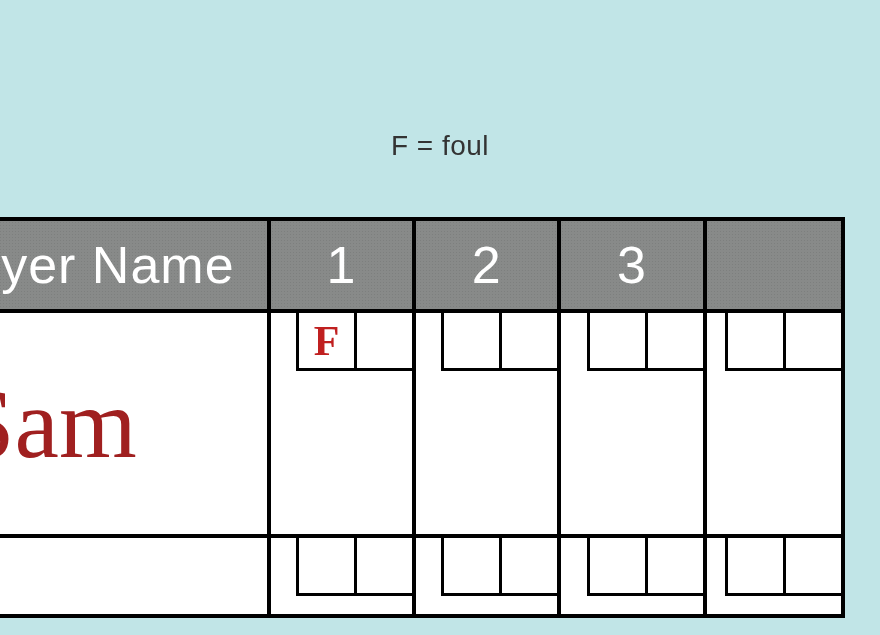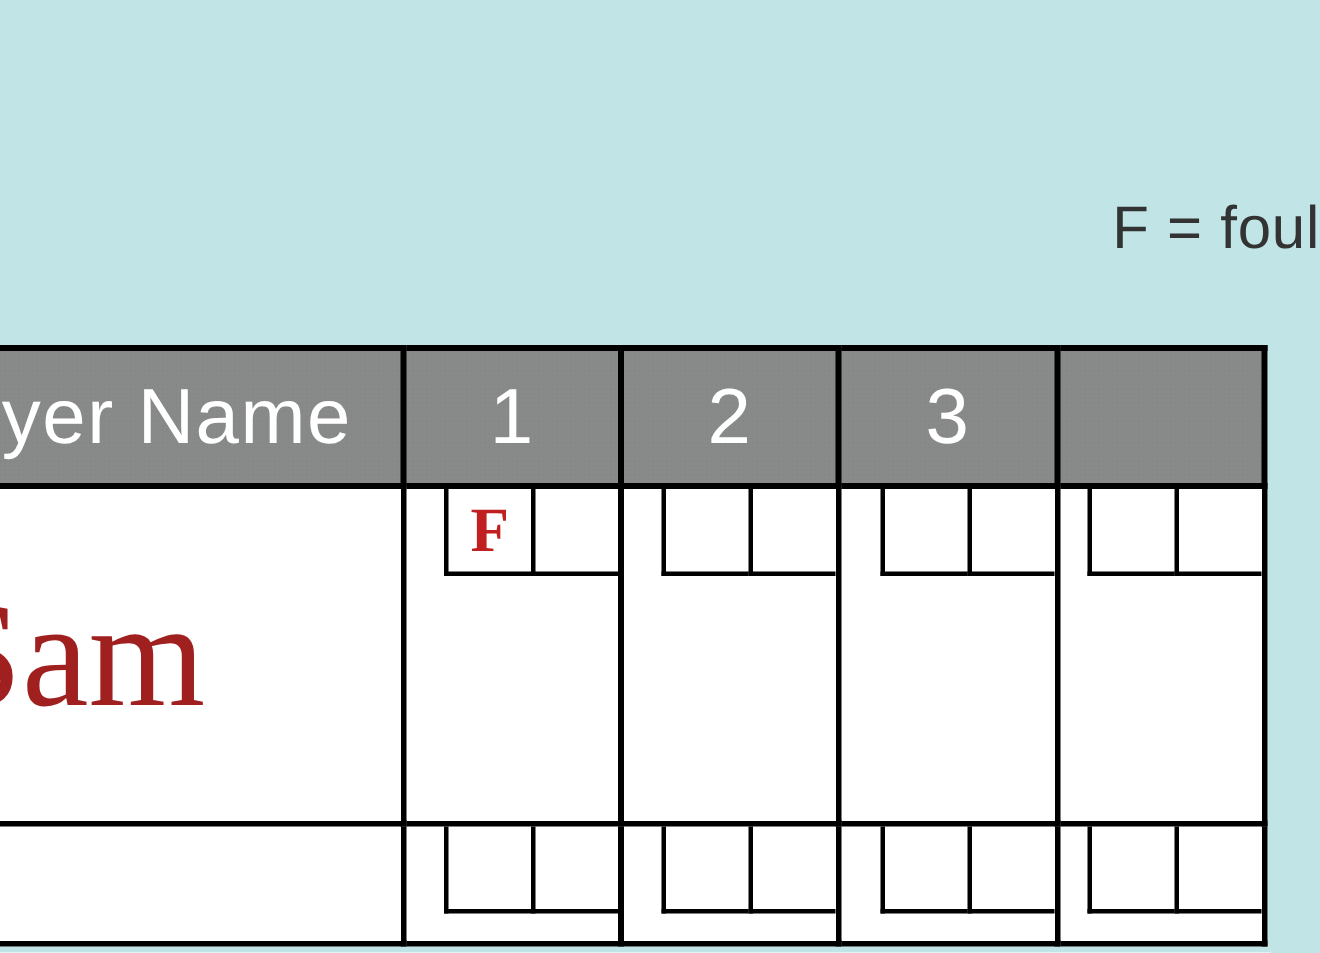--- a/index.html
+++ b/index.html
@@ -9,22 +9,22 @@
     }
     body {
       width: 880px;
       height: 635px;
       background: #c1e5e7;
       font-family: Arial, Helvetica, sans-serif;
       overflow: hidden;
       position: relative;
     }
     .legend {
-      text-align: right;
-      font-size: 40px;
+      text-align: center;
+      font-size: 28px;
       color: #333;
       padding-top: 130px;
       padding-bottom: 55px;
       letter-spacing: 0.5px;
     }
     .score-table {
       border-collapse: collapse;
       width: 100%;
       background: #fff;
       margin-left: -35px;

